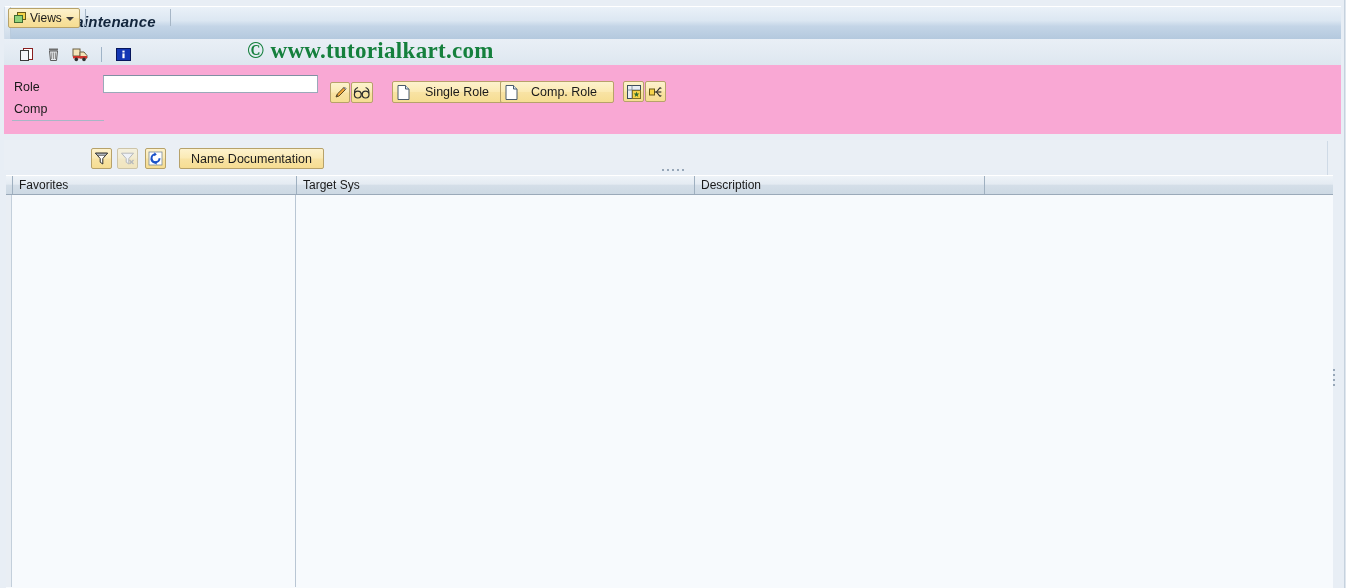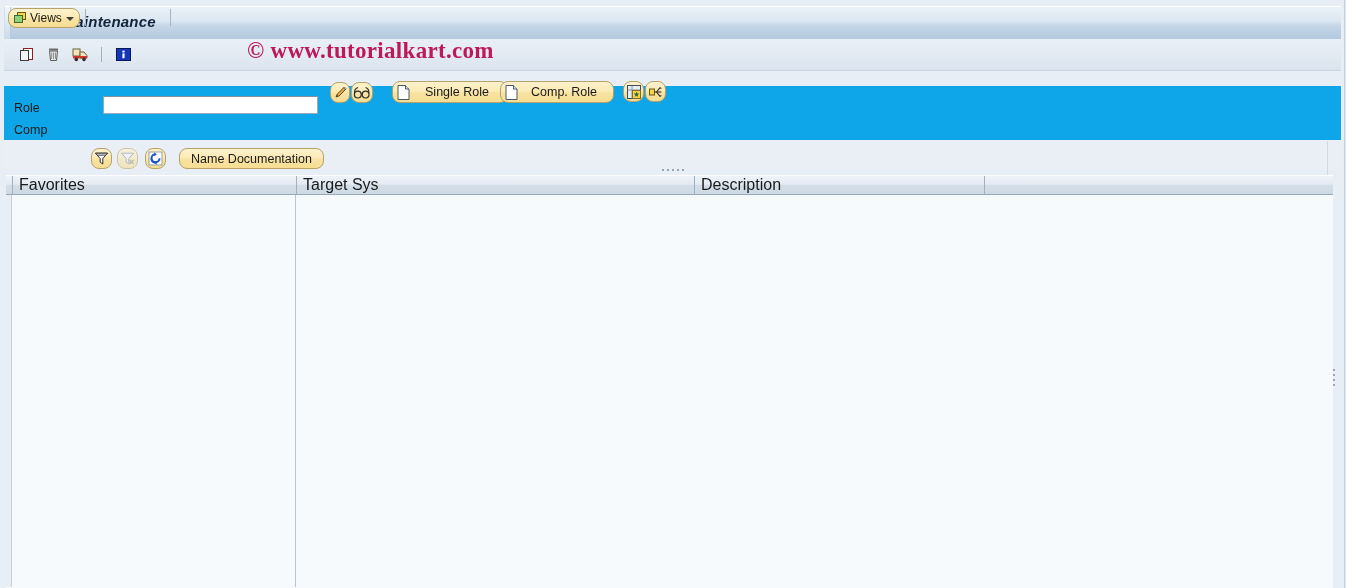--- a/index.html
+++ b/index.html
@@ -97,33 +97,33 @@
     width: 1px; height: 15px;
     background: #9fb3c7;
     margin: 0 4px;
   }
   .watermark {
     position: absolute;
     left: 247px; top: 38px;
     font-family: "Liberation Serif", serif;
     font-size: 23px;
     font-weight: bold;
-    color: #be185d;
+    color: #15803d;
     white-space: nowrap;
     pointer-events: none;
     letter-spacing: .3px;
   }
 
   
   .entry-area {
     position: absolute;
-    left: 4px; top: 86px;
+    left: 4px; top: 65px;
     width: 1337px;
     height: 69px;
-    background: #0ea5e9;
+    background: #f9a8d4;
   }
   .lbl {
     position: absolute;
     font-size: 12.5px;
     color: #1a1a1a;
     white-space: nowrap;
   }
   .lbl-role { left: 10px; top: 15px; }
   .lbl-name { left: 10px; top: 37px; }
   .name-underline {
@@ -144,21 +144,21 @@
     font-size: 12px;
     padding: 0 3px;
     color: #000;
     outline: none;
   }
 
   
   .sapbtn {
     background: linear-gradient(to bottom, #fdf2cd 0%, #fbeab4 48%, #f8e3a4 52%, #f6dd92 100%);
     border: 1px solid #b7a26a;
-    border-radius: 8px;
+    border-radius: 2px;
     box-sizing: border-box;
     display: flex;
     align-items: center;
     justify-content: center;
     cursor: default;
     position: absolute;
     color: #1a1a1a;
     font-size: 12.5px;
   }
   .sapbtn.icon-only { padding: 0; }
@@ -276,21 +276,21 @@
     box-sizing: border-box;
   }
   .gh-cell {
     position: relative;
     height: 100%;
     box-sizing: border-box;
     border-right: 1px solid #9fb0c0;
     display: flex;
     align-items: center;
     padding-left: 6px;
-    font-size: 16px;
+    font-size: 12px;
     color: #1a1a1a;
     background: linear-gradient(to bottom, #eef3f8 0%, #e4ebf2 45%, #d4dee8 52%, #cdd9e4 100%);
     white-space: nowrap;
     overflow: hidden;
     cursor: default;
   }
   .gh-corner {
     width: 6px;
     border-right: 1px solid #9fb0c0;
     background: linear-gradient(to bottom, #eef3f8 0%, #e4ebf2 45%, #d4dee8 52%, #cdd9e4 100%);

